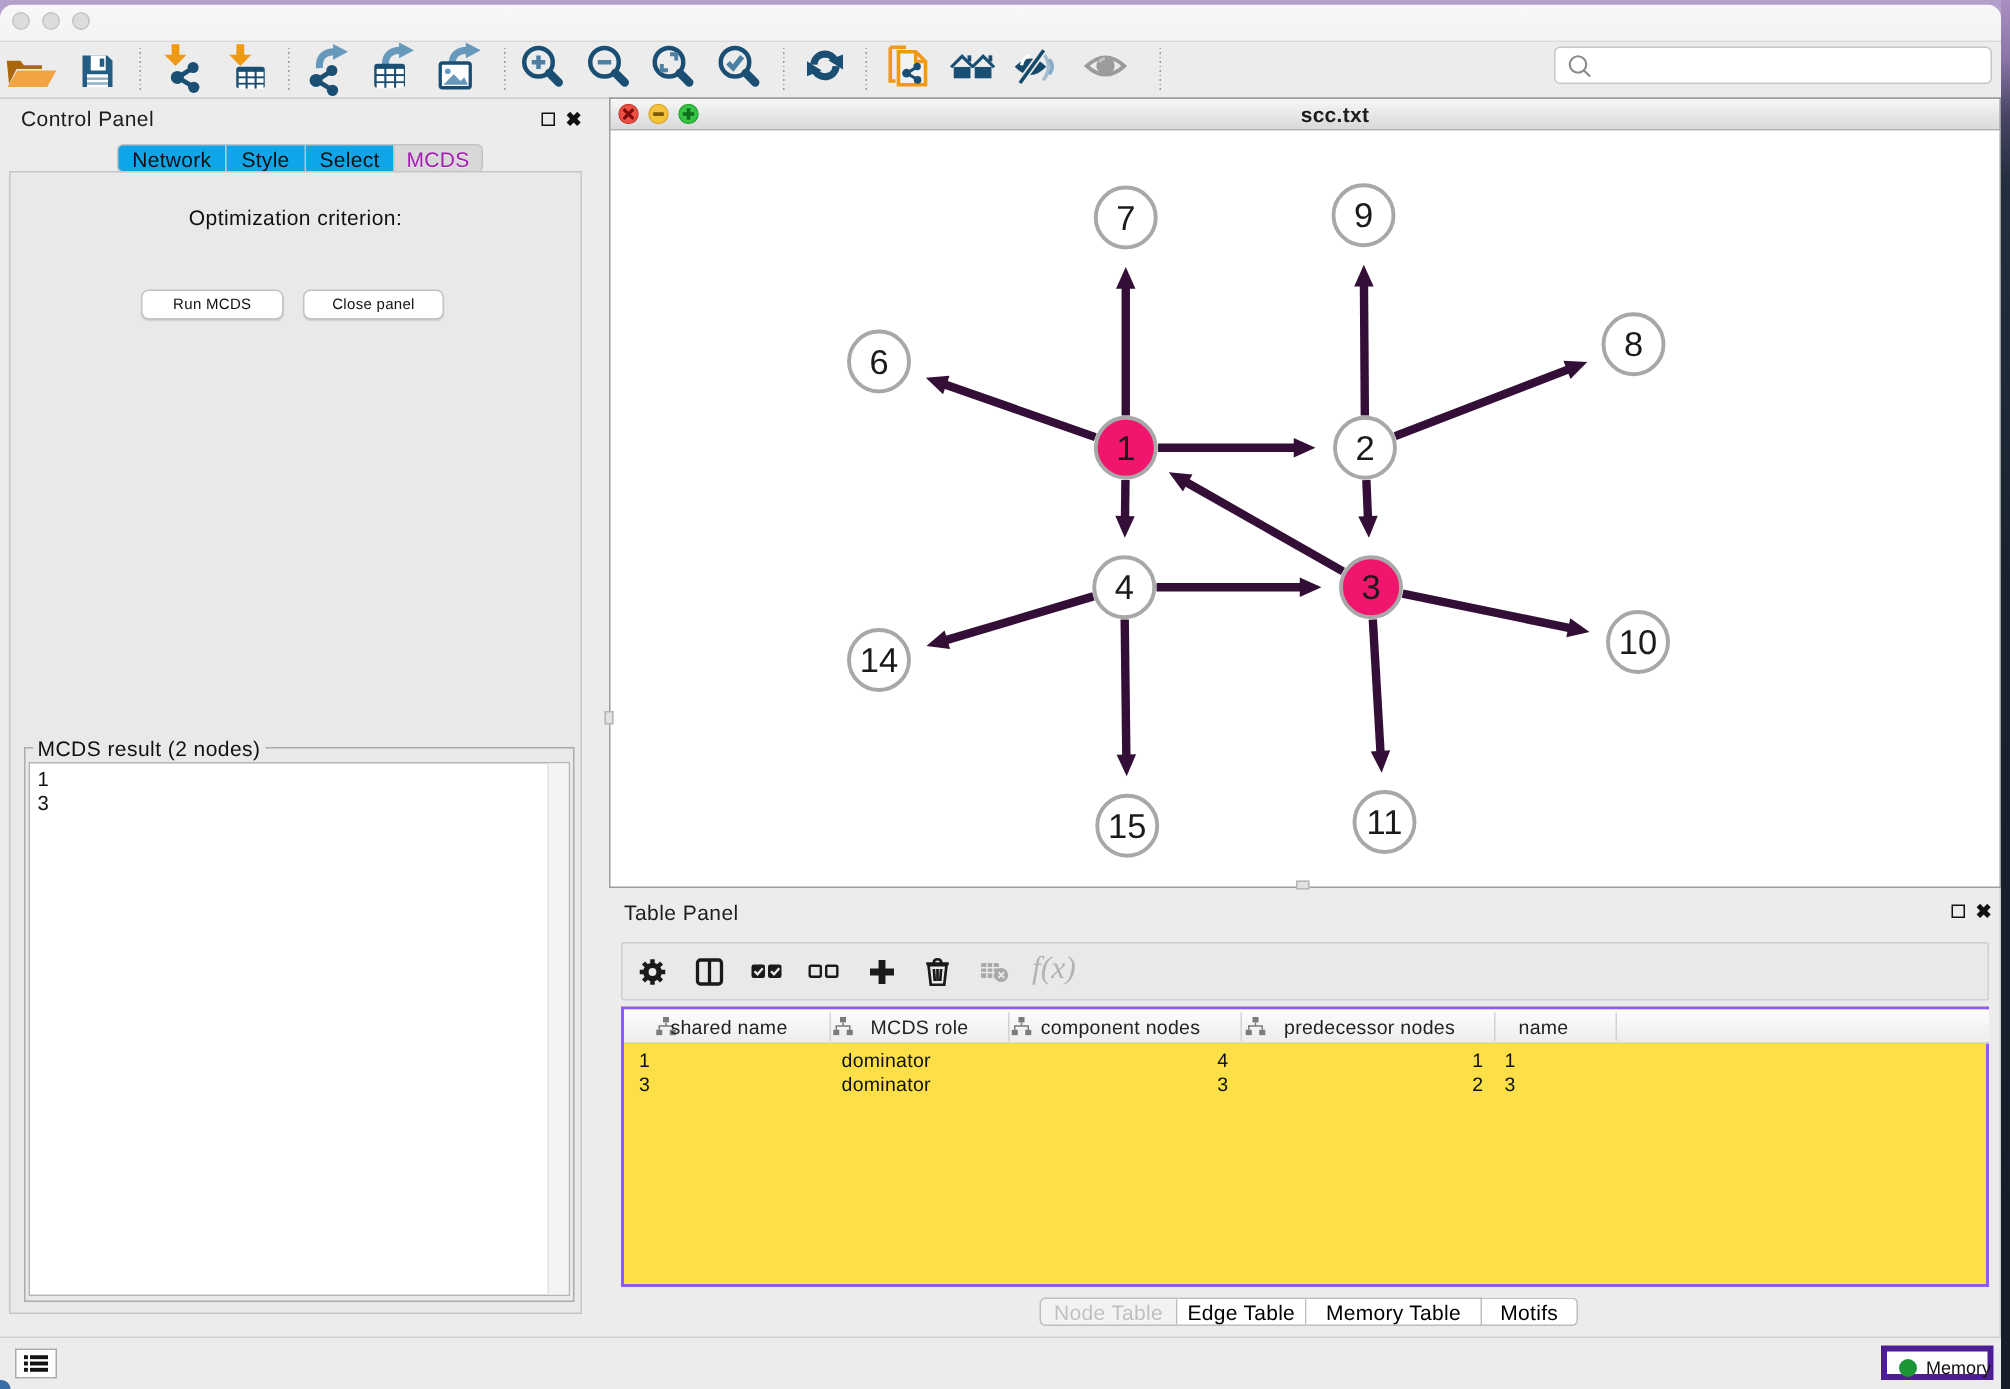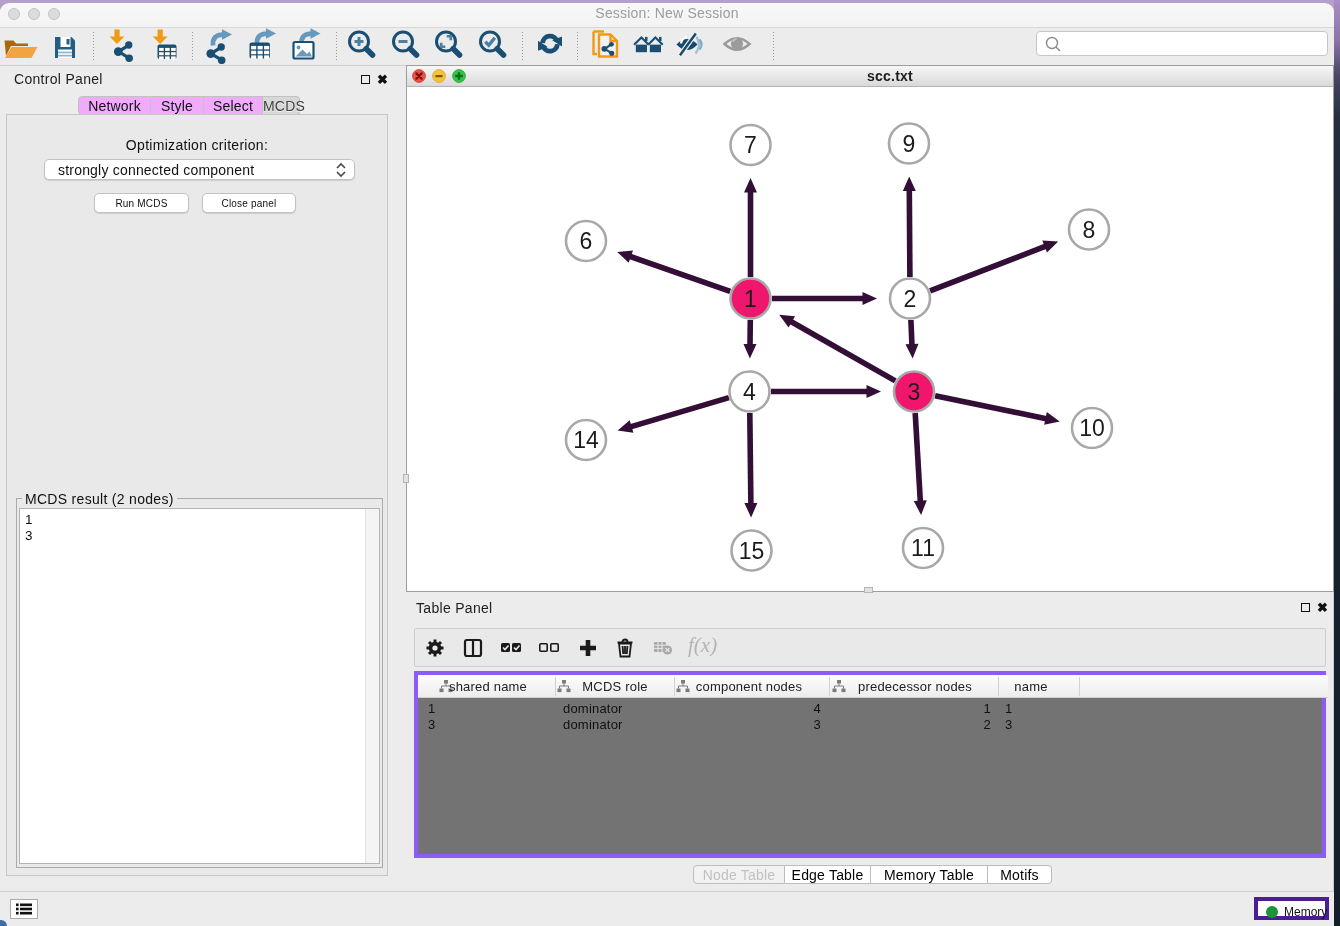--- a/index.html
+++ b/index.html
@@ -16,61 +16,60 @@
   #title-text{left:0;top:5px;width:1334px;text-align:center;font-size:14px;color:#9c9c9c;letter-spacing:0.2px;}
   
   #toolbar{left:0;top:28px;width:1334px;height:38px;background:#ececec;border-bottom:1px solid #cdcdcd;box-sizing:border-box;}
   .tsep{position:absolute;top:32px;width:1px;height:30px;background-image:repeating-linear-gradient(#9a9a9a 0 1px,transparent 1px 3px);}
   .ticon{position:absolute;top:28px;}
   #searchbox{left:1036px;top:31px;width:292px;height:25px;background:#fff;border:1px solid #c6c6c6;border-radius:4px;box-sizing:border-box;}
   
   #cp-title{left:14px;top:71px;font-size:14px;color:#1d1d1d;letter-spacing:0.3px;}
   .float-ico{position:absolute;width:9px;height:9px;border:1.6px solid #111;box-sizing:border-box;}
   .x-ico{position:absolute;font-size:13px;font-weight:bold;color:#111;line-height:12px;}
-  .tab{position:absolute;top:96px;height:19px;background:#f0abfc;border:1px solid #c2c2c2;box-sizing:border-box;font-size:14px;color:#111;text-align:center;line-height:18px;letter-spacing:0.2px;}
+  .tab{position:absolute;top:96px;height:19px;background:#0ea5e9;border:1px solid #c2c2c2;box-sizing:border-box;font-size:14px;color:#111;text-align:center;line-height:18px;letter-spacing:0.2px;}
   #cp-content{left:6px;top:114px;width:382px;height:762px;background:#e9e9e9;border:1px solid #c6c6c6;box-sizing:border-box;}
   #opt-label{left:0;top:137px;width:394px;text-align:center;font-size:14px;color:#111;letter-spacing:0.3px;}
   #combo{left:44px;top:159px;width:311px;height:21px;background:#fff;border:1px solid #c2c2c2;border-radius:5px;box-sizing:border-box;box-shadow:0 1px 1px rgba(0,0,0,0.12);}
   #combo span{position:absolute;left:13px;top:2px;font-size:14px;color:#111;letter-spacing:0.2px;}
   .btn{position:absolute;top:193px;height:20px;background:#fff;border:1px solid #c2c2c2;border-radius:5px;box-sizing:border-box;font-size:10px;color:#111;text-align:center;line-height:19px;letter-spacing:0.2px;box-shadow:0 1px 1px rgba(0,0,0,0.12);}
   #fieldset{left:16px;top:498px;width:367px;height:370px;border:1px solid #ababab;box-sizing:border-box;}
   #legend{left:22px;top:491px;background:#e9e9e9;padding:0 3px;font-size:14px;color:#111;letter-spacing:0.3px;}
   #mcds-text{left:19px;top:508px;width:361px;height:356px;background:#fff;border:1px solid #b4b4b4;box-sizing:border-box;font-size:13.5px;color:#111;}
   #mcds-scroll{left:365px;top:509px;width:14px;height:354px;background:#f4f4f4;border-left:1px solid #e2e2e2;box-sizing:border-box;}
   
   #netframe{left:406px;top:65px;width:928px;height:527px;border:1px solid #9d9d9d;background:#fff;box-sizing:border-box;}
   #nettitle{left:406px;top:65px;width:928px;height:22px;background:linear-gradient(#f7f7f7,#d9d9d9);border:1px solid #9d9d9d;border-bottom:1px solid #b3b3b3;box-sizing:border-box;}
   #nettitle-text{left:426px;top:68px;width:928px;text-align:center;font-size:14px;font-weight:bold;color:#1c1c1c;letter-spacing:0.2px;}
   .mac{position:absolute;top:69px;width:14px;height:14px;border-radius:50%;box-sizing:border-box;}
   .mac svg{position:absolute;left:0;top:0;}
   
   #tp-title{left:416px;top:600px;font-size:14px;color:#1d1d1d;letter-spacing:0.3px;}
   #tp-toolbar{left:414px;top:628px;width:912px;height:39px;background:#e9e9e9;border:1px solid #cfcfcf;border-radius:2px;box-sizing:border-box;}
-  #tablebox{left:414px;top:671px;width:912px;height:187px;background:#737373;border:4px solid #8b5cf6;box-sizing:border-box;}
+  #tablebox{left:414px;top:671px;width:912px;height:187px;background:#fde047;border:2px solid #8b5cf6;box-sizing:border-box;}
   #thead{left:0px;top:0px;width:910px;height:23px;background:linear-gradient(#fdfdfd,#ededed);border-bottom:1px solid #cfcfcf;box-sizing:border-box;}
   .th-sep{position:absolute;top:2px;width:1px;height:19px;background:#d2d2d2;}
   .th-label{position:absolute;top:4px;font-size:13px;color:#222;letter-spacing:0.2px;}
   .td{position:absolute;font-size:13px;color:#111;letter-spacing:0.2px;}
   .seg{position:absolute;top:865px;height:19px;background:#fff;border:1px solid #bdbdbd;box-sizing:border-box;font-size:14px;color:#000;text-align:center;line-height:18px;letter-spacing:0.2px;}
   
   #statusbar{left:0;top:891px;width:1334px;height:35px;background:#ececec;border-top:1px solid #cfcfcf;box-sizing:border-box;}
   #memb{left:1254px;top:897px;width:75px;height:23px;background:#fdfdfd;border:4px solid #4c1d95;box-sizing:border-box;font-size:12.5px;color:#111;}
   #listb{left:10px;top:899px;width:28px;height:20px;background:#fdfdfd;border:1px solid #ababab;box-sizing:border-box;}
 </style>
 </head>
 <body>
 <div id="app">
   <div class="abs" id="desk-top"></div>
   <div class="abs" id="win"></div>
   <div class="abs" id="desk-right"></div>
   <div class="abs" id="titlebar"></div>
   <div class="tl" style="left:8px;"></div>
   <div class="tl" style="left:28px;"></div>
   <div class="tl" style="left:48px;"></div>
-  <div class="abs" id="title-text">Session: New Session</div>
   <div class="abs" id="toolbar"></div>
   <div class="tsep" style="left:93px"></div>
     <div class="tsep" style="left:192px"></div>
     <div class="tsep" style="left:336px"></div>
     <div class="tsep" style="left:522px"></div>
     <div class="tsep" style="left:577px"></div>
     <div class="tsep" style="left:773px"></div>
     <svg class="ticon" style="left:3px" width="36" height="36" viewBox="0 0 36 36">
       <path d="M1.5 12.5 L10.5 12.5 L13 15.5 L25 15.5 L25 18 L8 18 L3 28 Z" fill="#aa680e"></path>
 <path d="M8.5 19 L34.5 19 L28.5 30 L2 30 Z" fill="#f2a443"></path>
@@ -215,30 +214,23 @@
         <line x1="14" y1="14" x2="18" y2="18" stroke="#8a8a8a" stroke-width="1.4"></line>
       </svg>
     </div>
 
   <div class="abs" id="cp-title">Control Panel</div>
   <div class="float-ico" style="left:361px;top:75px;"></div>
   <div class="x-ico" style="left:377px;top:74px;">✖</div>
   <div class="tab" style="left:78px;width:73px;border-radius:4px 0 0 4px;">Network</div>
   <div class="tab" style="left:151px;width:53px;border-left:none;">Style</div>
   <div class="tab" style="left:204px;width:59px;border-left:none;">Select</div>
-  <div class="tab" style="left:263px;width:37px;border-left:none;border-radius:0 4px 4px 0;background:#d8d8d8;color:#404040;text-shadow:0 1px 0 #f4f4f4;">MCDS</div>
+  <div class="tab" style="left:263px;width:59px;border-left:none;border-radius:0 4px 4px 0;background:#d8d8d8;color:#a21caf;text-shadow:0 1px 0 #f4f4f4;">MCDS</div>
   <div class="abs" id="cp-content"></div>
   <div class="abs" id="opt-label">Optimization criterion:</div>
-  <div class="abs" id="combo">
-      <span>strongly connected component</span>
-    <svg width="14" height="16" style="position:absolute;right:6px;top:2px">
-        <path d="M3 6 L7 2 L11 6" fill="none" stroke="#4a4a4a" stroke-width="1.7"></path>
-        <path d="M3 10 L7 14 L11 10" fill="none" stroke="#4a4a4a" stroke-width="1.7"></path>
-      </svg>
-  </div>
   <div class="btn" style="left:94px;width:95px;">Run MCDS</div>
   <div class="btn" style="left:202px;width:94px;">Close panel</div>
   <div class="abs" id="fieldset"></div>
   <div class="abs" id="legend">MCDS result (2 nodes)</div>
   <div class="abs" id="mcds-text">
       <div style="padding:3px 0 0 5px;line-height:16px;">1<br>3</div>
     </div>
   <div class="abs" id="mcds-scroll"></div>
 
   <div class="abs" id="netframe"></div>

